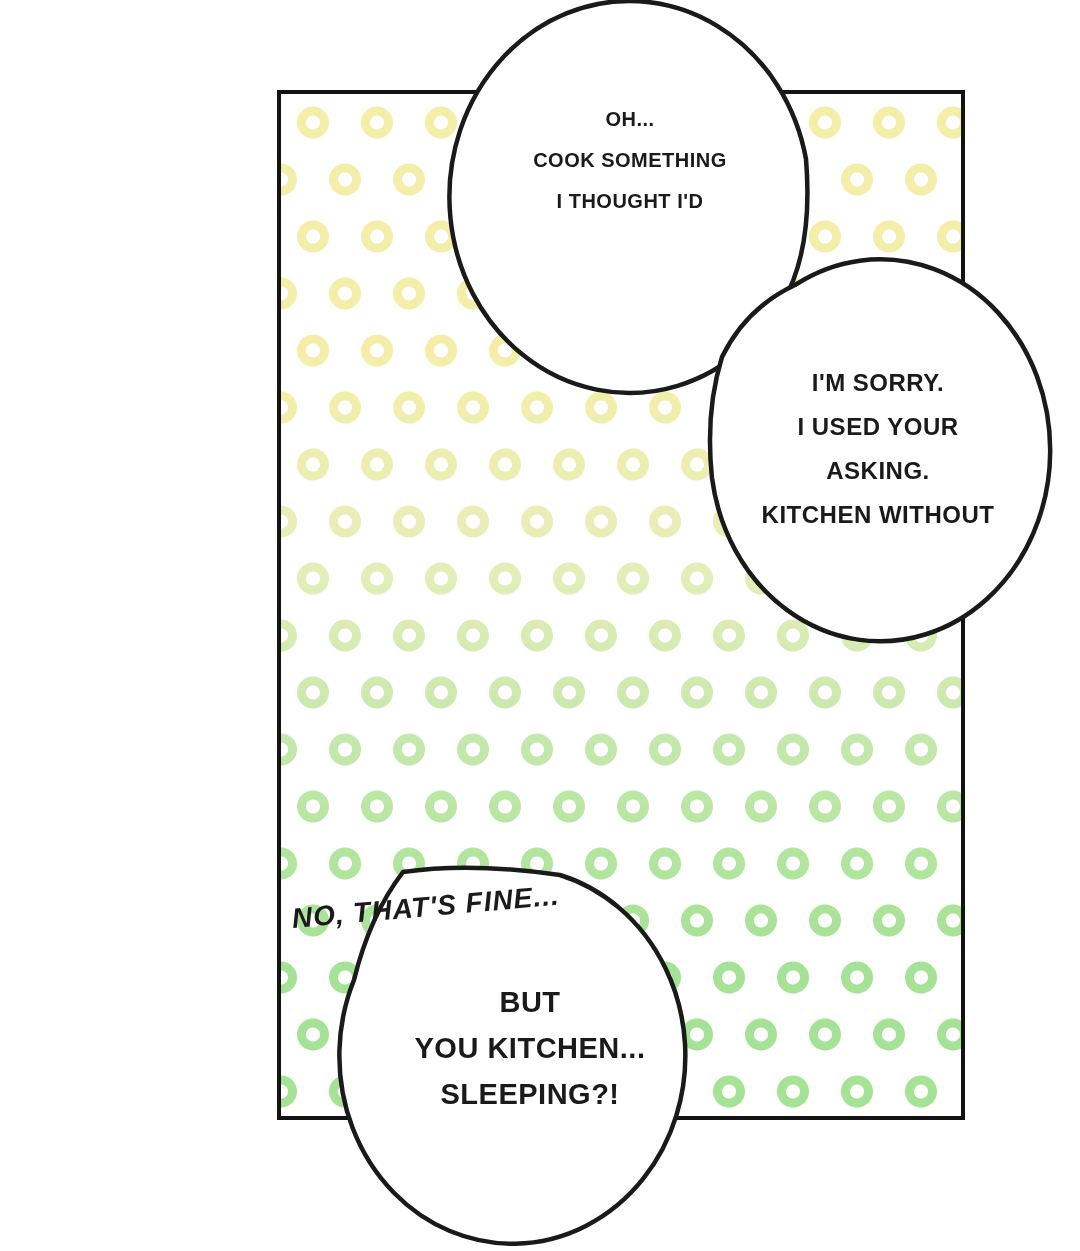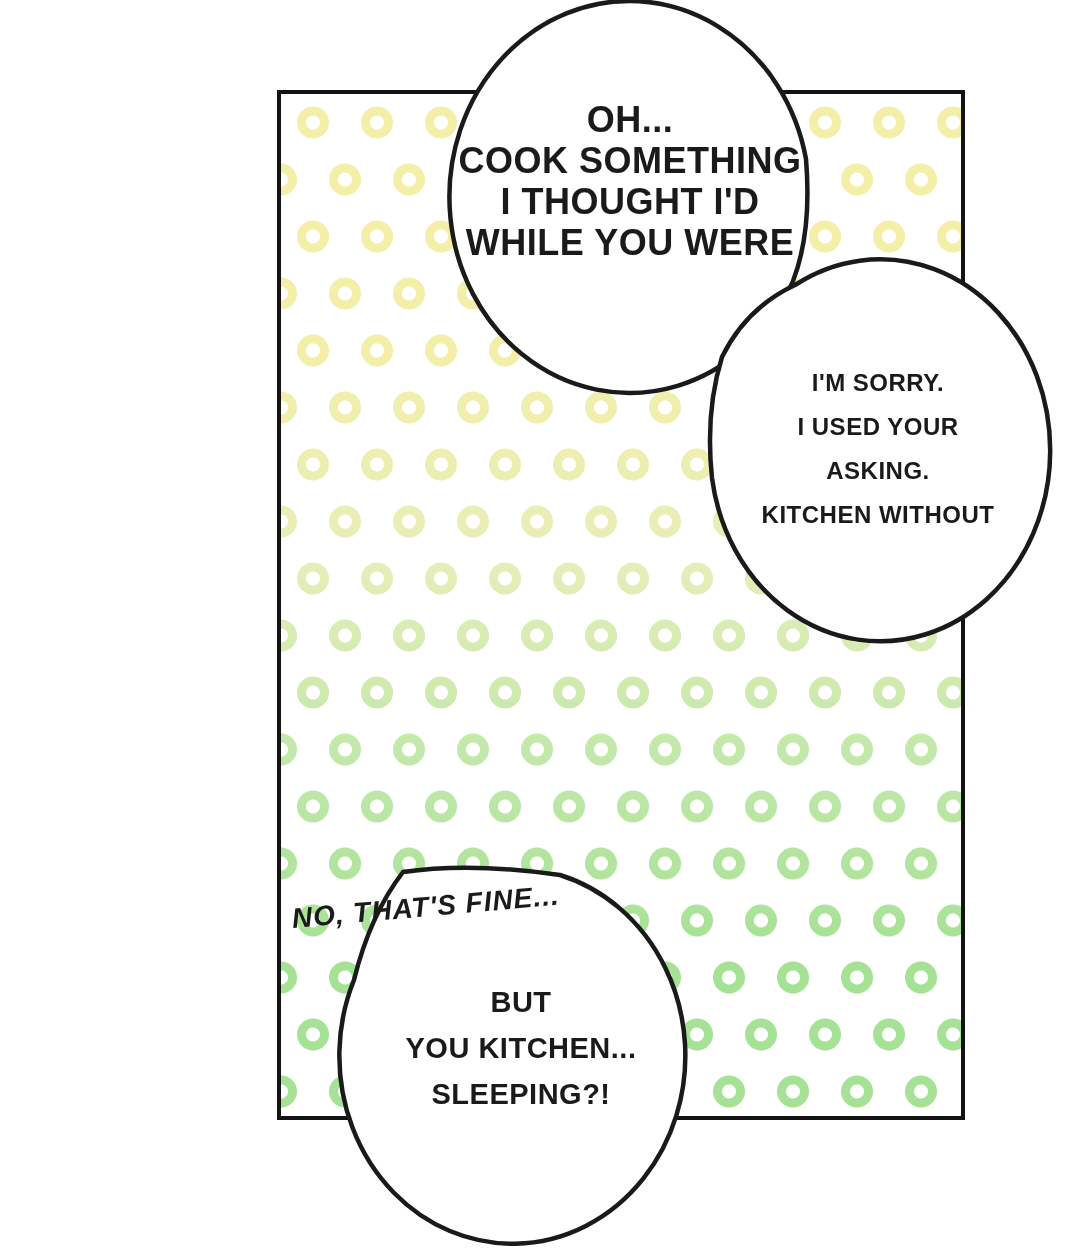--- a/index.html
+++ b/index.html
@@ -63,23 +63,23 @@
     position: absolute;
     display: flex;
     flex-direction: column;
     align-items: center;
     text-align: center;
     color: var(--ink, #1a1a1a);
     font-weight: bold;
     letter-spacing: 0.5px;
     white-space: nowrap;
   }
-  .b1 { left: 430px; top: 99px;  width: 400px; font-size: 36px; line-height: 41px; }
+  .b1 { left: 430px; top: 99px;  width: 400px; font-size: 20px; line-height: 41px; }
   .b2 { left: 708px; top: 361px; width: 340px; font-size: 24px; line-height: 44px; }
-  .b3 { left: 351px; top: 979px; width: 340px; font-size: 29px; line-height: 46px; }
+  .b3 { left: 360px; top: 979px; width: 340px; font-size: 29px; line-height: 46px; }
 
   .narration {
     position: absolute;
     left: 292px; top: 903px;
     color: var(--ink, #1a1a1a);
     font-size: 28px;
     font-weight: bold;
     font-style: italic;
     letter-spacing: 1px;
     white-space: nowrap;
@@ -102,21 +102,20 @@
 
     <path class="bubble" d="M 795 285 A 170 191 0 1 1 712 478 Q 705 412 722 357 Q 746 308 795 285 Z"></path>
 
     <path class="bubble" d="M 403 872 Q 470 862 560 875 A 173 188 0 1 1 354 980 Q 370 915 403 872 Z"></path>
   </svg>
 
   <div class="btxt b1">
     <div class="line">OH...</div>
     <div class="line">COOK SOMETHING</div>
     <div class="line">I THOUGHT I'D</div>
-    <div class="line">WHILE YOU WERE</div>
   </div>
 
   <div class="btxt b2">
     <div class="line">I'M SORRY.</div>
     <div class="line">I USED YOUR</div>
     <div class="line">ASKING.</div>
     <div class="line">KITCHEN WITHOUT</div>
   </div>
 
   <div class="narration">NO, THAT'S FINE...</div>

